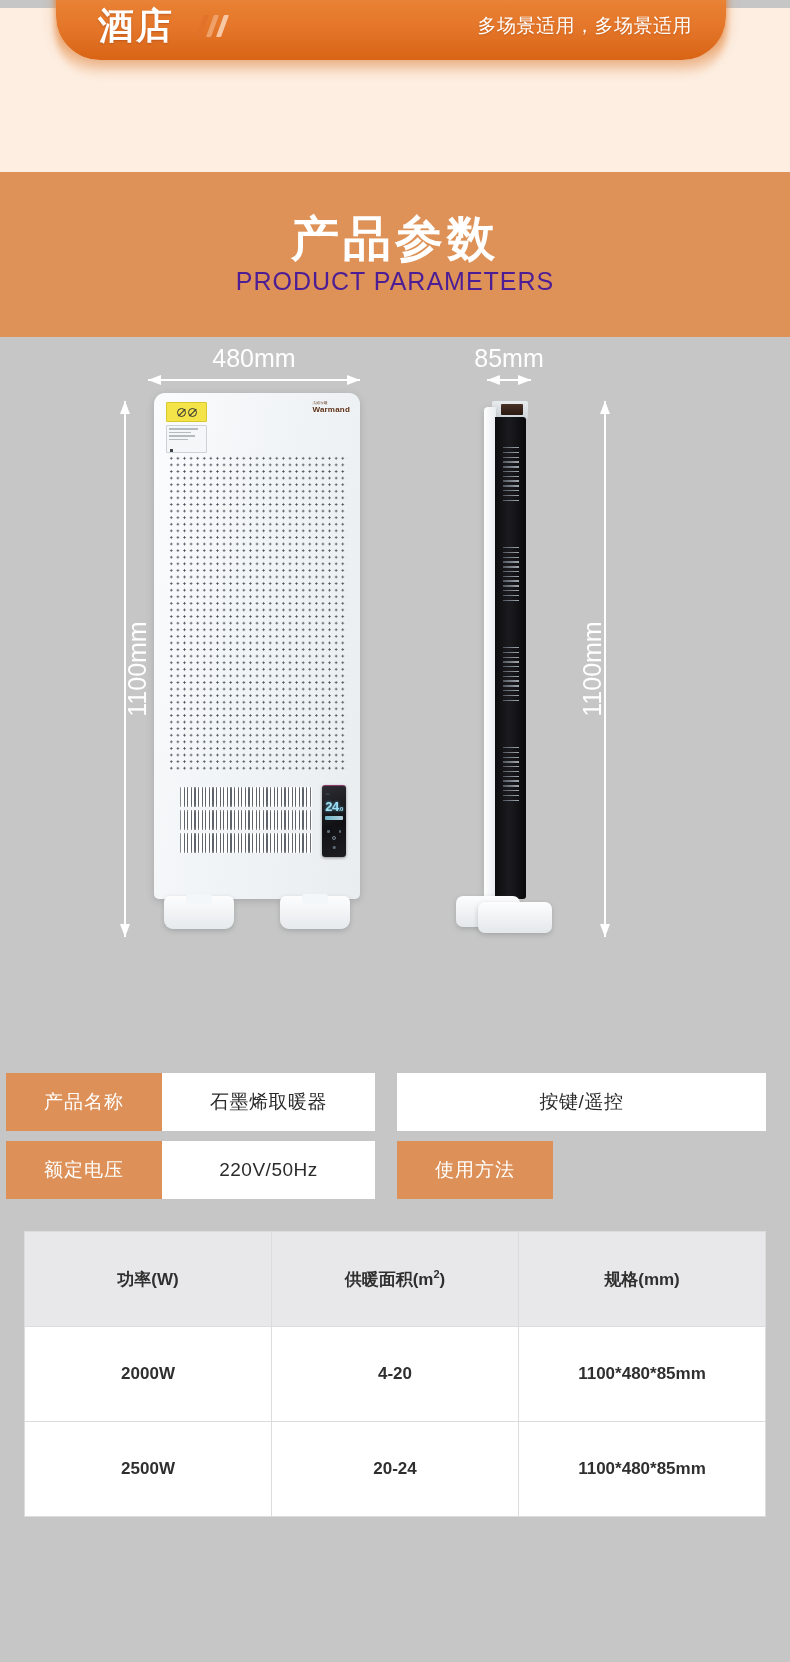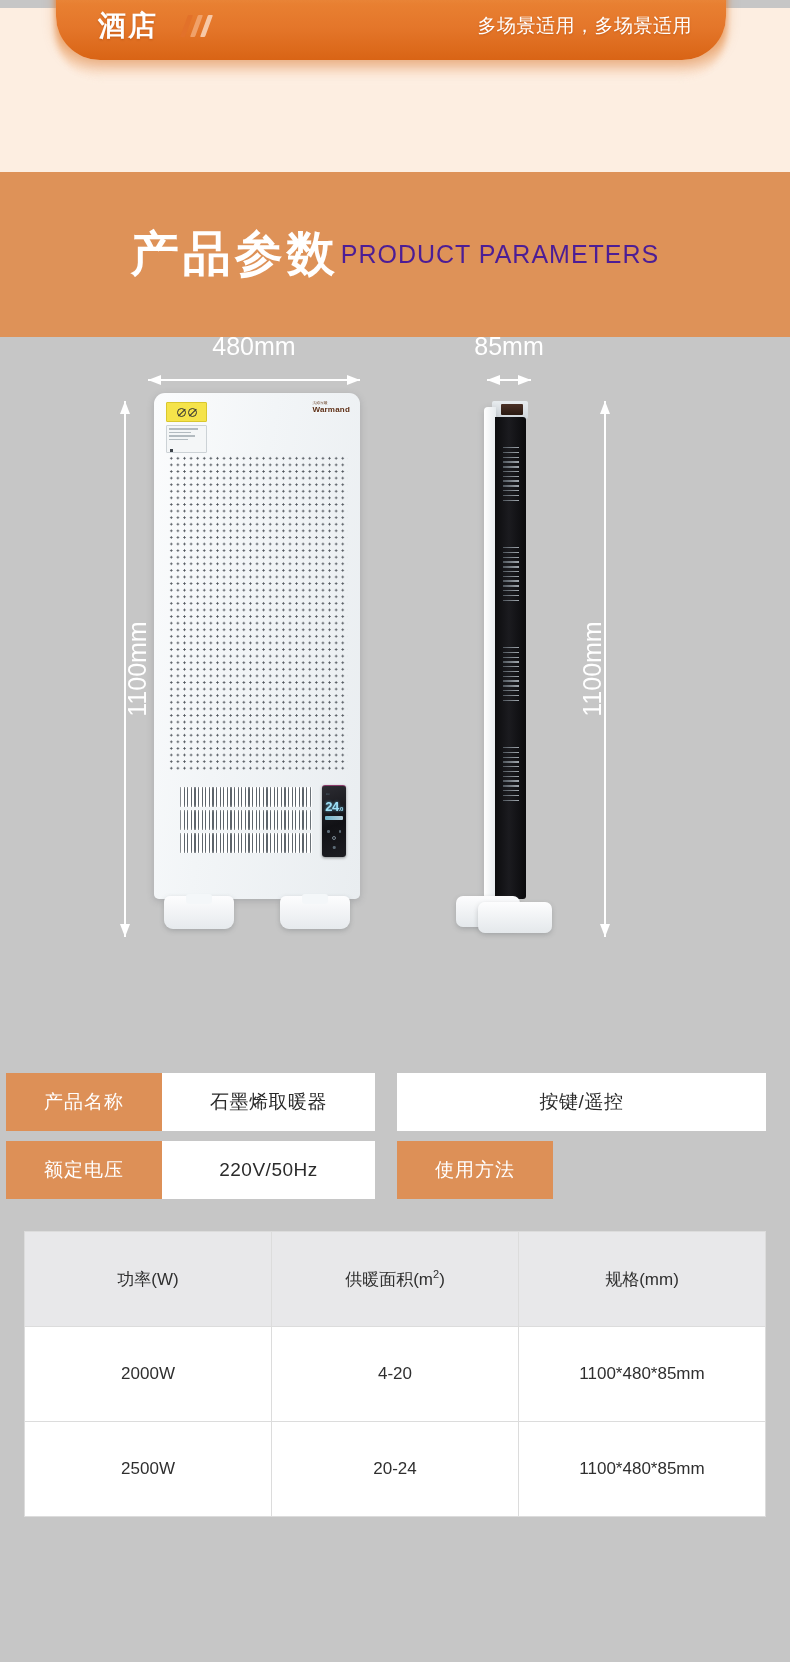--- a/index.html
+++ b/index.html
@@ -46,21 +46,21 @@
     background:linear-gradient(180deg,rgba(255,255,255,.30),rgba(255,255,255,0));
   }
   .pill-inner {
     position:absolute; left:0; right:0; bottom:8px;
     height:52px;
     display:flex; align-items:center;
     padding:0 34px 0 42px;
   }
   .pill-title {
     color:#ffffff;
-    font-size:28px;
+    font-size:36px;
     font-weight:bold;
     letter-spacing:2px;
     text-shadow:0 1px 2px rgba(150,60,10,.45);
     white-space:nowrap;
   }
   .pill-slashes {
     margin-left:26px;
     display:flex; gap:5px;
     transform:skewX(-20deg);
   }
@@ -74,21 +74,21 @@
     font-size:19px;
     letter-spacing:.5px;
     text-shadow:0 1px 2px rgba(150,60,10,.35);
     white-space:nowrap;
   }
 
   
   .sec-header {
     height:165px;
     background:#de9258;
-    display:flex; flex-direction:row;
+    display:flex; flex-direction:column;
     align-items:center; justify-content:center;
     gap:2px;
   }
   .sec-header .cn {
     color:#fff;
     font-size:48px;
     font-weight:bold;
     letter-spacing:4px;
     line-height:1.1;
   }
@@ -102,21 +102,21 @@
   
   .stage {
     position:relative;
     height:720px;
     background:#c6c6c6;
   }
 
   
   .dim-h { position:absolute; }
   .dim-h .lbl {
-    position:absolute; bottom:28px; left:50%; transform:translateX(-50%);
+    position:absolute; bottom:16px; left:50%; transform:translateX(-50%);
     color:#fff; font-size:25px; white-space:nowrap; font-weight:300;
   }
   .dim-h .bar {
     position:absolute; bottom:8px; left:0; width:100%; height:2px; background:#fff;
   }
   .dim-h .bar:before, .dim-h .bar:after {
     content:""; position:absolute; top:-4px;
     width:0;height:0;border-top:5px solid transparent;border-bottom:5px solid transparent;
   }
   .dim-h .bar:before { left:0; border-right:13px solid #fff; }
@@ -300,21 +300,21 @@
     display:flex; align-items:center; justify-content:center;
     letter-spacing:.5px;
   }
 
   
   .tbl-wrap { padding:22px 24px 0 24px; }
   table.spec-table { width:100%; border-collapse:collapse; table-layout:fixed; }
   table.spec-table th, table.spec-table td {
     border:1px solid #dcdcdc;
     text-align:center;
-    font-weight:normal;
+    font-weight:bold;
     color:#2f2f2f;
     font-size:17px;
   }
   table.spec-table th { background:#e8e8ea; height:95px; }
   table.spec-table td { background:#fff; height:95px; }
   sup { font-size:11px; }
 </style>
 </head>
 <body>
 

